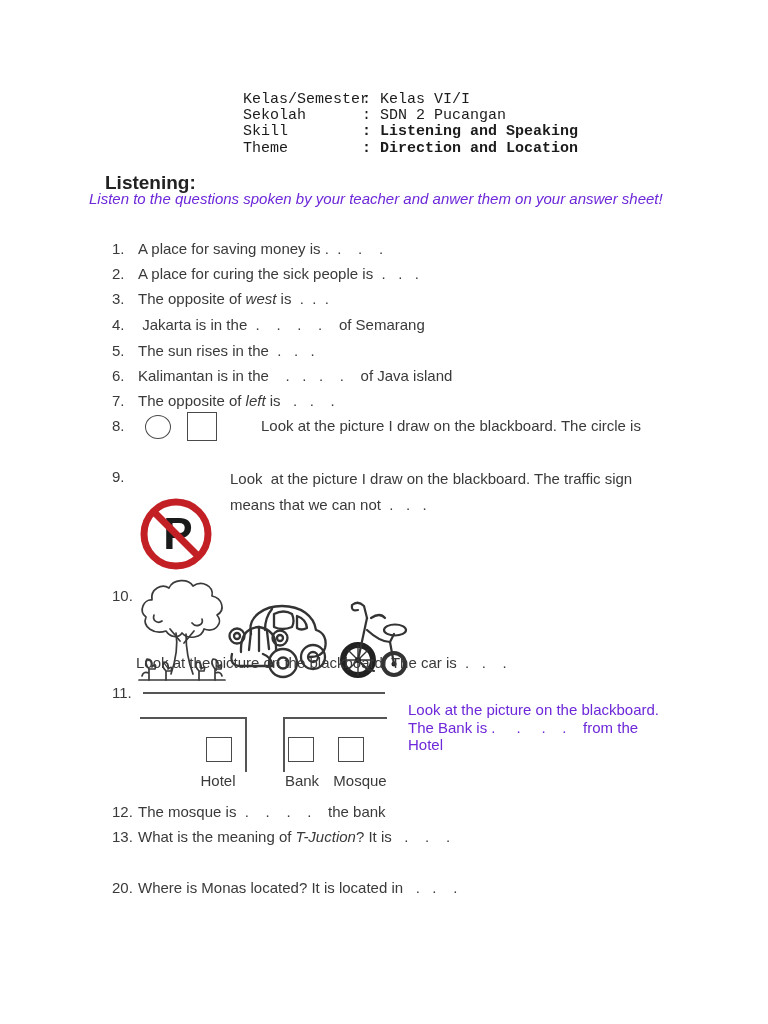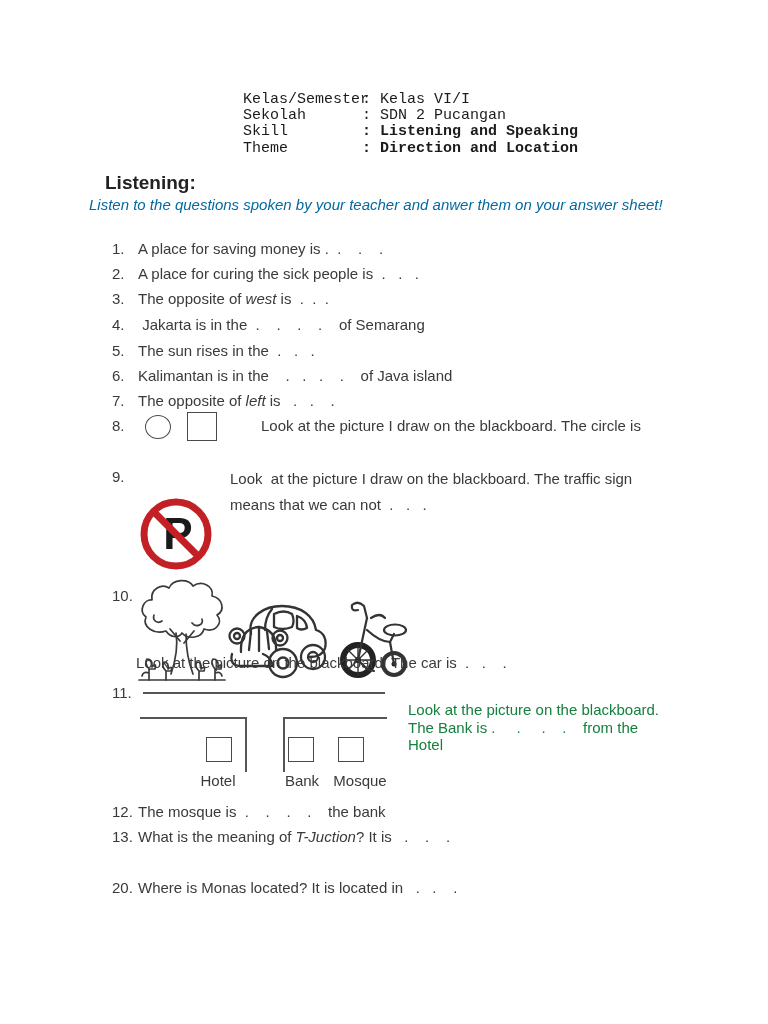--- a/index.html
+++ b/index.html
@@ -14,43 +14,43 @@
     font-family:"Liberation Serif", serif; font-weight:700; font-size:17px;
     letter-spacing:.4px; color:#000;
   }
   .meta { position:absolute; left:243px; top:92px; font-family:Liberation Mono, monospace;
     font-size:15px; color:#1c1c1c; }
   .meta-row { display:flex; height:16.2px; line-height:16.2px; }
   .meta-label { width:119px; }
   .meta-row.bold .meta-value { font-weight:700; }
   .sec-heading { position:absolute; left:105px; top:172px; font-weight:700; font-size:19px; color:#222; }
   .instruction {
-    position:absolute; left:89px; top:196px; width:592px;
-    font-style:italic; font-size:15px; line-height:17.5px; color:#0369a1;
+    position:absolute; left:89px; top:190px; width:592px;
+    font-style:italic; font-size:15px; line-height:17.5px; color:#6d28d9;
     text-align:justify;
   }
   .q-row { position:absolute; left:112px; display:flex; font-size:15px; line-height:16px; color:#3a3a3a; white-space:pre; }
   .q-num { width:26px; flex:0 0 26px; }
   .q-text em { font-style:italic; }
   .abs { position:absolute; font-size:15px; color:#3a3a3a; white-space:pre; }
   
   .shape-circle { display:inline-block; width:24px; height:22px; border:1.5px solid #4a4a4a; border-radius:50%; margin:-3px 0 0 7px; }
   .shape-square { display:inline-block; width:28px; height:27px; border:1.5px solid #4a4a4a; margin:-6px 0 0 16px; }
   
   .q9-lines div { height:26px; line-height:26px; }
   
   .diagram { position:absolute; left:140px; top:690px; width:260px; height:102px; }
   .d-topline { position:absolute; left:3px; top:2px; width:242px; height:2px; background:#555; }
   .d-left { position:absolute; left:0; top:27px; width:105px; height:53px; border-top:2px solid #555; border-right:2px solid #555; }
   .d-right { position:absolute; left:143px; top:27px; width:102px; height:53px; border-top:2px solid #555; border-left:2px solid #555; }
   .d-sq { position:absolute; width:24px; height:23px; border:1.5px solid #4a4a4a; top:47px; }
   .d-sq.hotel { left:66px; } .d-sq.bank { left:148px; } .d-sq.mosque { left:198px; }
   .d-label { position:absolute; top:82px; font-size:15px; color:#3a3a3a; text-align:center; }
   .d-label.hotel { left:48px; width:60px; } .d-label.bank { left:138px; width:48px; } .d-label.mosque { left:188px; width:64px; }
-  .q11-text { position:absolute; left:408px; top:701px; width:275px; font-size:15px; line-height:17.5px; color:#15803d; white-space:pre-wrap; }
+  .q11-text { position:absolute; left:408px; top:701px; width:275px; font-size:15px; line-height:17.5px; color:#6d28d9; white-space:pre-wrap; }
   svg { display:block; }
 </style>
 </head>
 <body>
 
 <div class="page">
 
 
   <div class="meta">
     <div class="meta-row">

